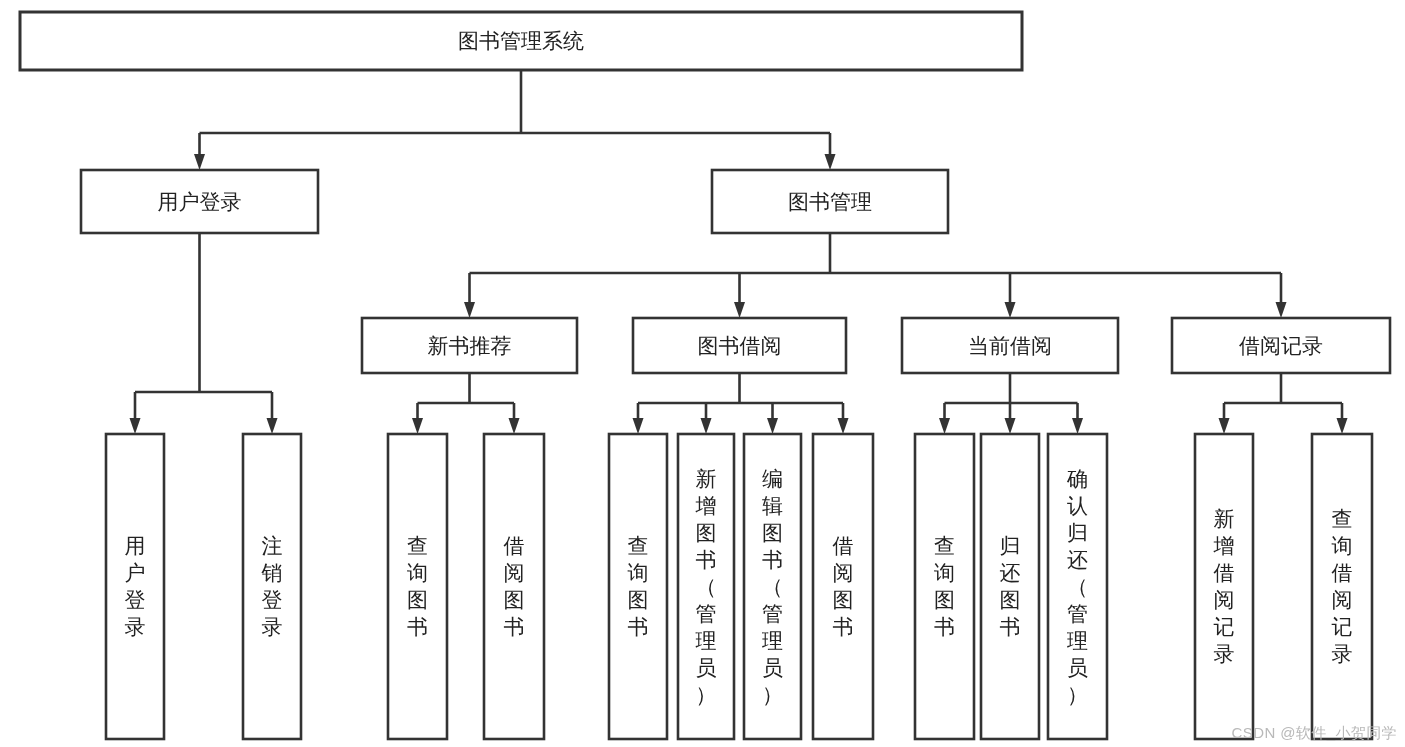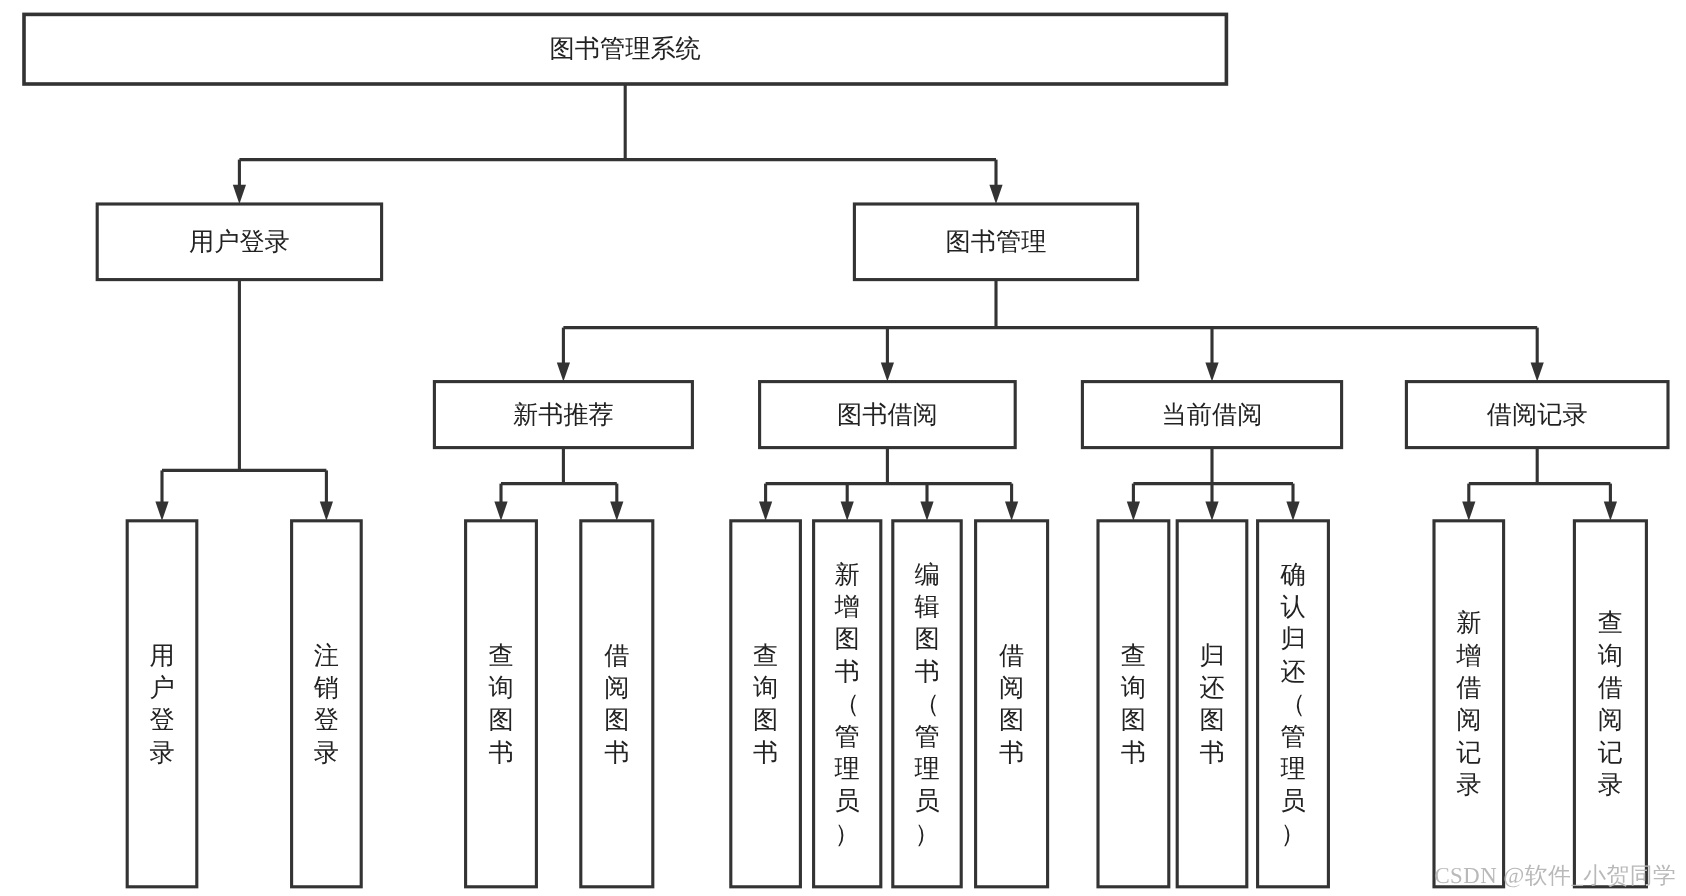--- a/index.html
+++ b/index.html
@@ -50,22 +50,22 @@
   .node-label-v {
     font-family: "DejaVu Sans", "Liberation Sans", sans-serif;
     font-size: 21px;
     fill: #222222;
     text-anchor: middle;
   }
   .watermark-text {
     position: absolute;
     right: 8px;
     bottom: 4px;
-    font-family: Liberation Serif, serif;
-    font-size: 19px;
+    font-family: Liberation Sans, sans-serif;
+    font-size: 15px;
     color: #b9b9b9;
     white-space: nowrap;
     letter-spacing: 0.4px;
     pointer-events: none;
   }
 </style>
 </head>
 <body>
 
 <div id="diagram-root">

